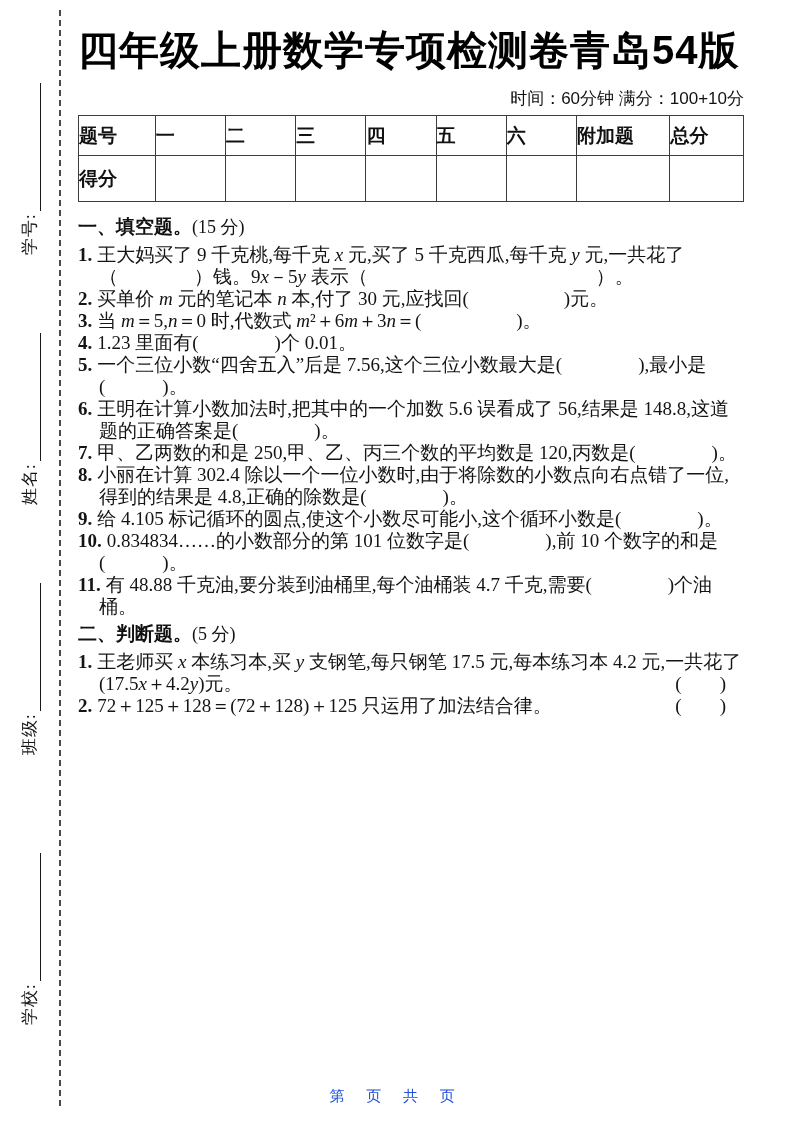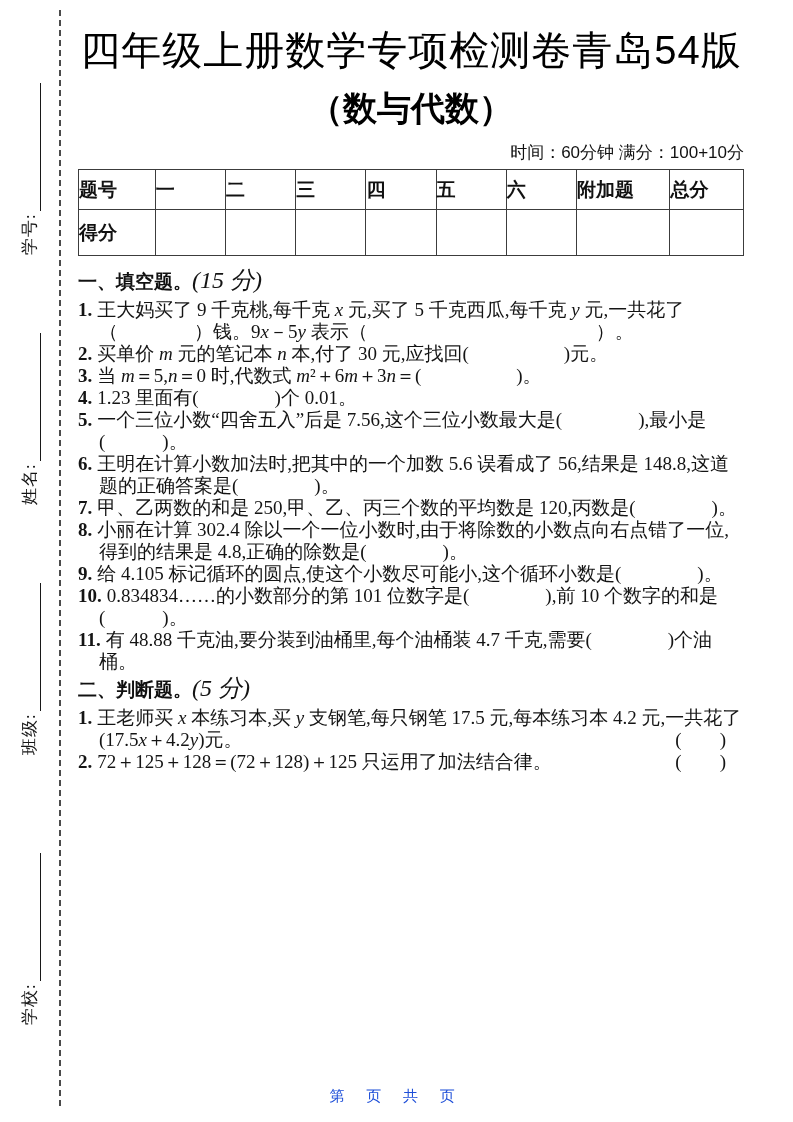--- a/index.html
+++ b/index.html
@@ -28,21 +28,21 @@
   .side-blank {
     display:inline-block; width:128px; height:17px;
     border-bottom:1.6px solid #181818; margin-left:2px;
   }
   .f1 { top:55px; } .f2 { top:305px; } .f3 { top:555px; } .f4 { top:825px; }
 
   
   .main { position:absolute; left:78px; top:24px; width:666px; }
   .title {
     font-family:"Liberation Sans","DejaVu Sans",sans-serif;
-    font-weight:normal; font-size:40px; text-align:center;
+    font-weight:bold; font-size:40px; text-align:left;
     letter-spacing:1px; line-height:52px; color:#000;
   }
   .subtitle {
     font-family:"Liberation Sans","DejaVu Sans",sans-serif;
     font-weight:bold; font-size:34px; text-align:center;
     line-height:44px; margin-top:10px; color:#000;
   }
   .meta {
     font-family:"Liberation Sans","DejaVu Sans",sans-serif;
     font-size:17px; text-align:right; margin-top:12px; line-height:22px;
@@ -60,21 +60,21 @@
   table.score tr.hdr td { height:40px; }
   table.score tr.blank td { height:46px; }
 
   
   .sections { margin-top:9px; }
   .section-heading { line-height:31px; font-size:19px; }
   .section-heading .sec-title {
     font-family:Liberation Mono, monospace;
     font-weight:bold; color:#111;
   }
-  .section-heading .sec-pts { font-size:24px;font-style:italic; }
+  .section-heading .sec-pts { font-size:18px; }
   .q {
     font-size:19px; line-height:22px;
     padding-left:21px; text-indent:-21px;
   }
   .qnum { font-weight:bold; padding-right:5px; }
   .qtext i { font-style:italic; font-family:"Liberation Serif","DejaVu Serif",serif; }
   .qtail { float:right; text-indent:0; padding-right:18px; }
 
   
   .footer {
@@ -109,21 +109,20 @@
   </div>
   <div class="side-field f4">
     <div class="side-inner">
       <span>学校:</span>
       <span class="side-blank"></span>
     </div>
   </div>
 
   <div class="main">
     <div class="title">四年级上册数学专项检测卷青岛54版</div>
-    <div class="subtitle">（数与代数）</div>
     <div class="meta">时间：60分钟  满分：100+10分</div>
 
     <table class="score">
       <colgroup>
         <col style="width:11.5%">
           <col style="width:10.5%">
           <col style="width:10.5%">
         <col style="width:10.5%">
           <col style="width:10.5%">
           <col style="width:10.5%">

